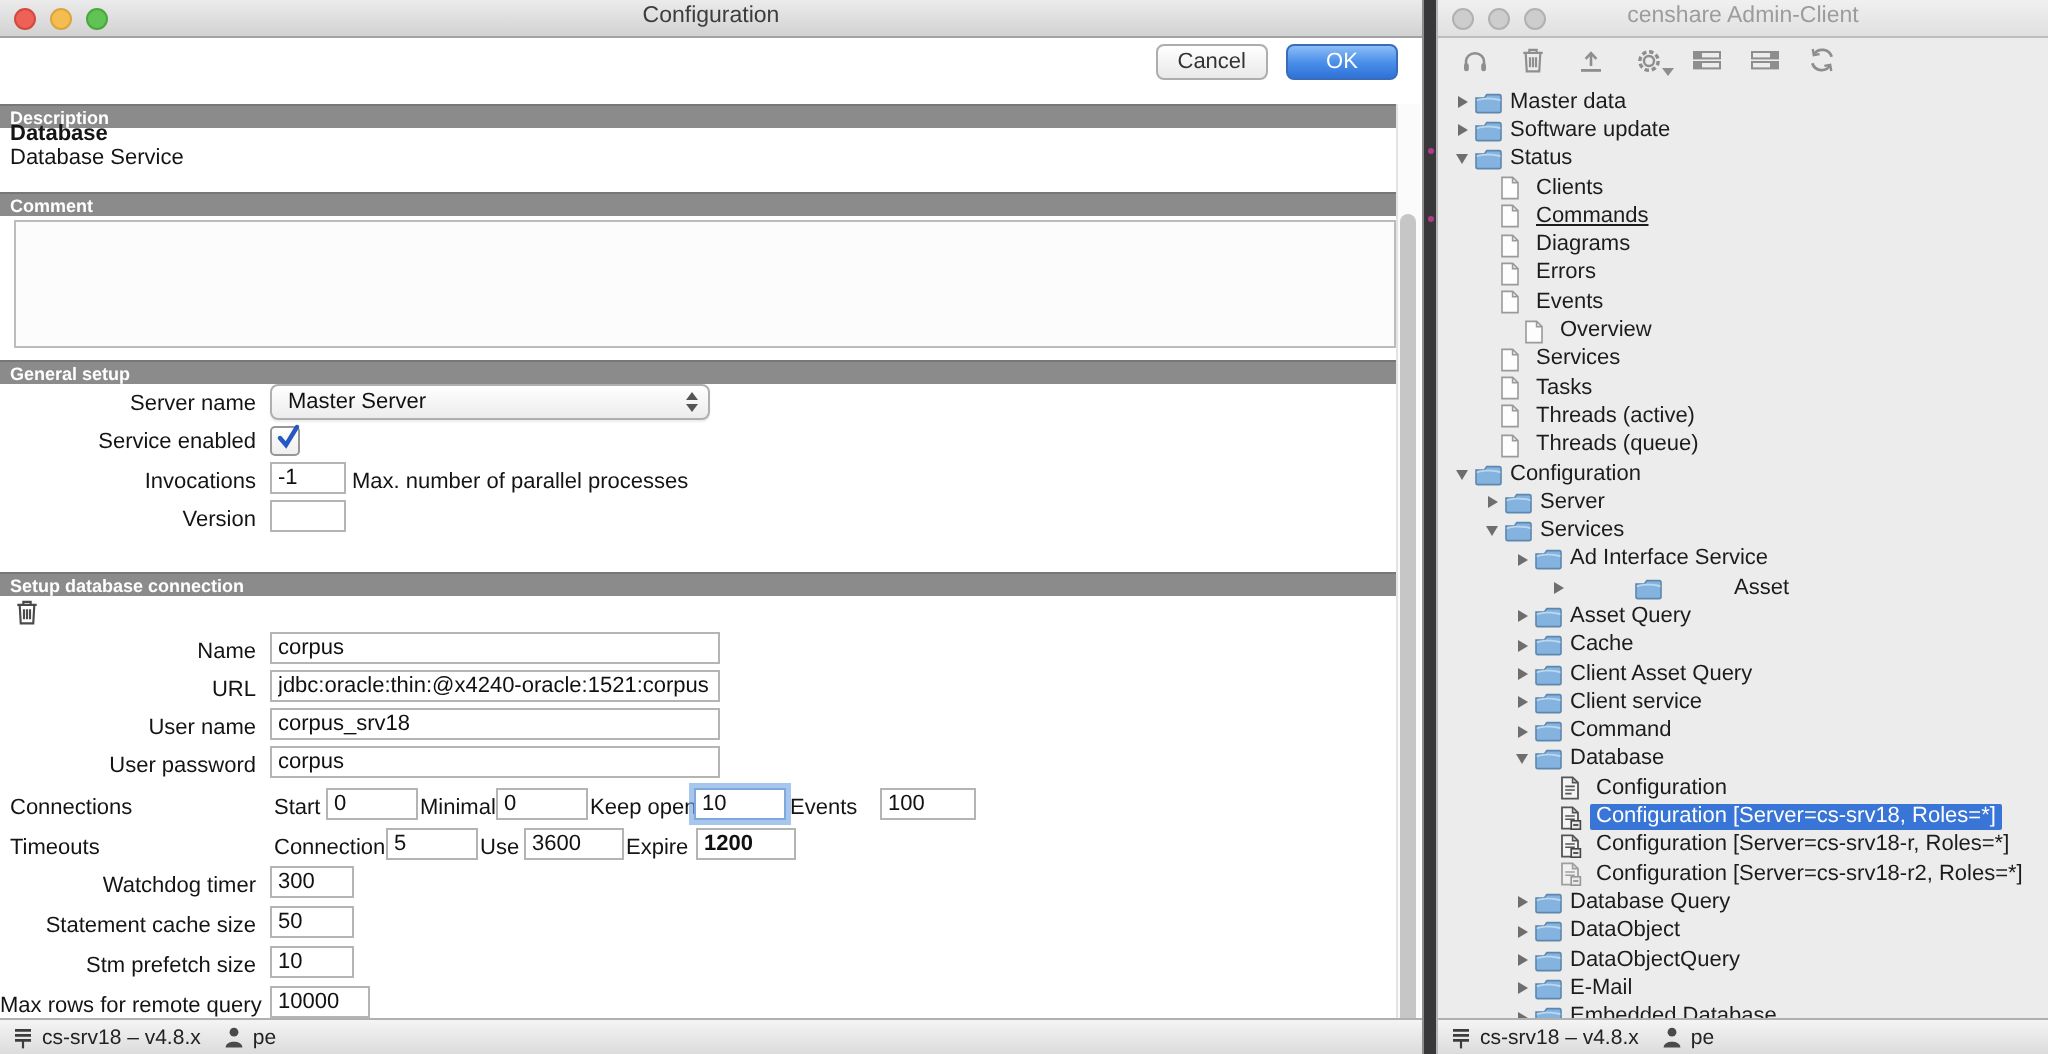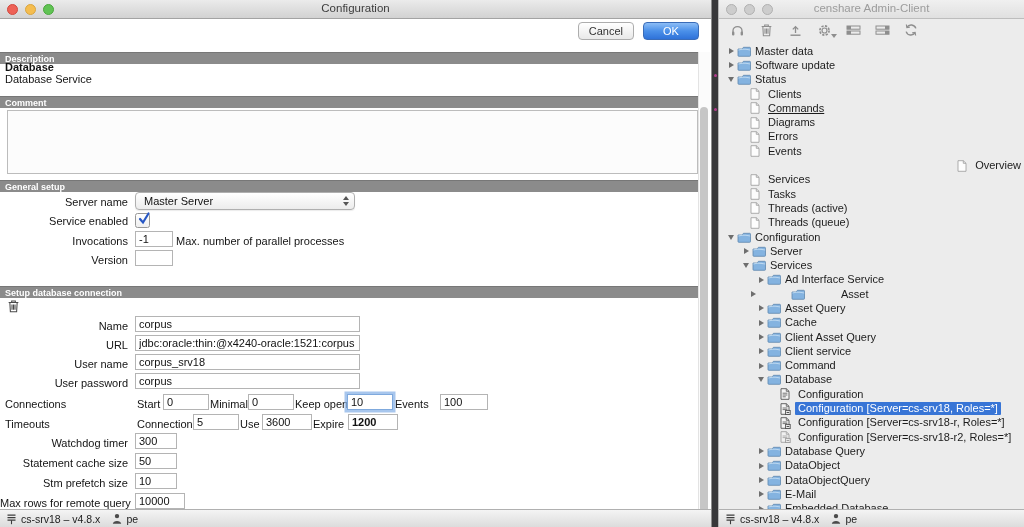--- a/index.html
+++ b/index.html
@@ -336,21 +336,21 @@
       <div class="tree-row" style="padding-left: 23px;">
         <span class="tri-spacer"></span>
         <span class="tree-icon">
           <svg width="10" height="12" viewBox="0 0 10 12">
             <path d="M1 .7 h5.3 L9 3.3 V11.3 H1 Z" fill="#fdfdfd" stroke="#9a9a9a" stroke-width="0.8"></path>
             <path d="M6.3 .7 V3.3 H9" fill="none" stroke="#9a9a9a" stroke-width="0.8"></path>
           </svg>
         </span>
         <span class="tree-label">Events</span>
       </div>
-      <div class="tree-row" style="padding-left: 35px; justify-content: flex-end;">
+      <div class="tree-row" style="padding-left: 35px;">
         <span class="tri-spacer"></span>
         <span class="tree-icon">
           <svg width="10" height="12" viewBox="0 0 10 12">
             <path d="M1 .7 h5.3 L9 3.3 V11.3 H1 Z" fill="#fdfdfd" stroke="#9a9a9a" stroke-width="0.8"></path>
             <path d="M6.3 .7 V3.3 H9" fill="none" stroke="#9a9a9a" stroke-width="0.8"></path>
           </svg>
         </span>
         <span class="tree-label">Overview</span>
       </div>
       <div class="tree-row" style="padding-left: 23px;">
@@ -426,21 +426,21 @@
       <div class="tree-row" style="padding-left: 38px;">
         <span class="tri tri-right"></span>
         <span class="tree-icon">
           <svg width="14" height="11" viewBox="0 0 14 11">
             <path d="M1 3 h4.2 l1.2-1.7 h6.2 a.9.9 0 0 1 .9.9 v7.2 a.9.9 0 0 1-.9.9 h-10.7 a.9.9 0 0 1-.9-.9 Z" fill="#84b3e0" stroke="#5d87ad" stroke-width="0.8"></path>
             <path d="M1.4 4.6 C4.2 3.4 9.8 3.4 13.2 4.6 L13.2 3.6 C9.8 2.6 4.2 2.6 1.4 3.6 Z" fill="#bcd8f0"></path>
           </svg>
         </span>
         <span class="tree-label">Ad Interface Service</span>
       </div>
-      <div class="tree-row" style="padding-left: 30px; gap: 32px;">
+      <div class="tree-row" style="padding-left: 56px; gap: 32px;">
         <span class="tri tri-right"></span>
         <span class="tree-icon">
           <svg width="14" height="11" viewBox="0 0 14 11">
             <path d="M1 3 h4.2 l1.2-1.7 h6.2 a.9.9 0 0 1 .9.9 v7.2 a.9.9 0 0 1-.9.9 h-10.7 a.9.9 0 0 1-.9-.9 Z" fill="#84b3e0" stroke="#5d87ad" stroke-width="0.8"></path>
             <path d="M1.4 4.6 C4.2 3.4 9.8 3.4 13.2 4.6 L13.2 3.6 C9.8 2.6 4.2 2.6 1.4 3.6 Z" fill="#bcd8f0"></path>
           </svg>
         </span>
         <span class="tree-label">Asset</span>
       </div>
       <div class="tree-row" style="padding-left: 38px;">

